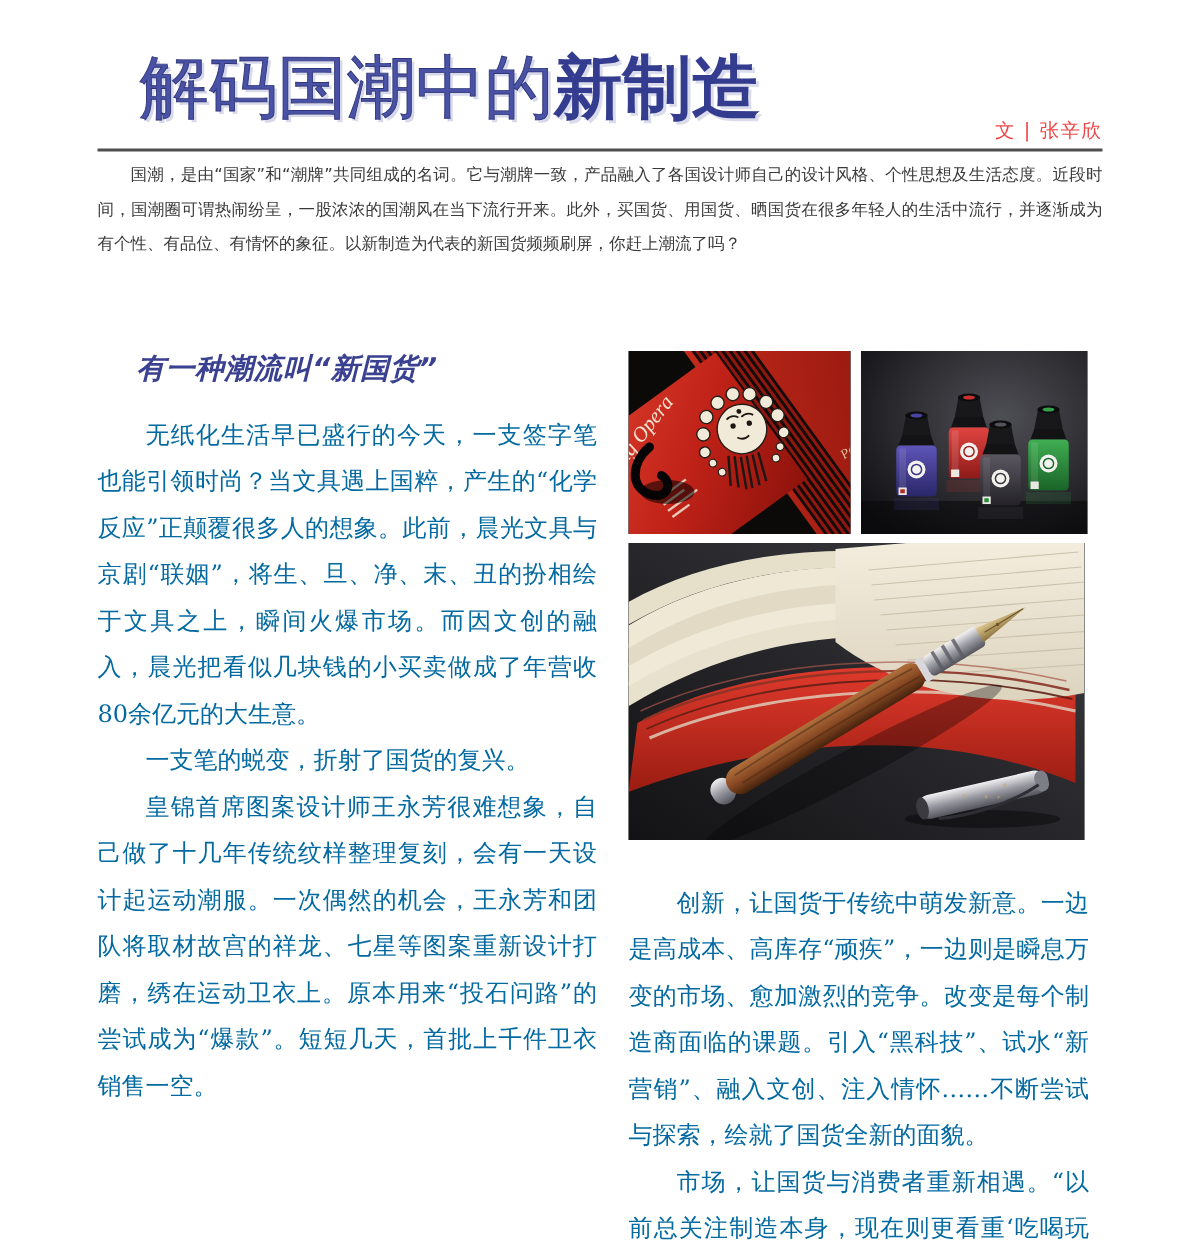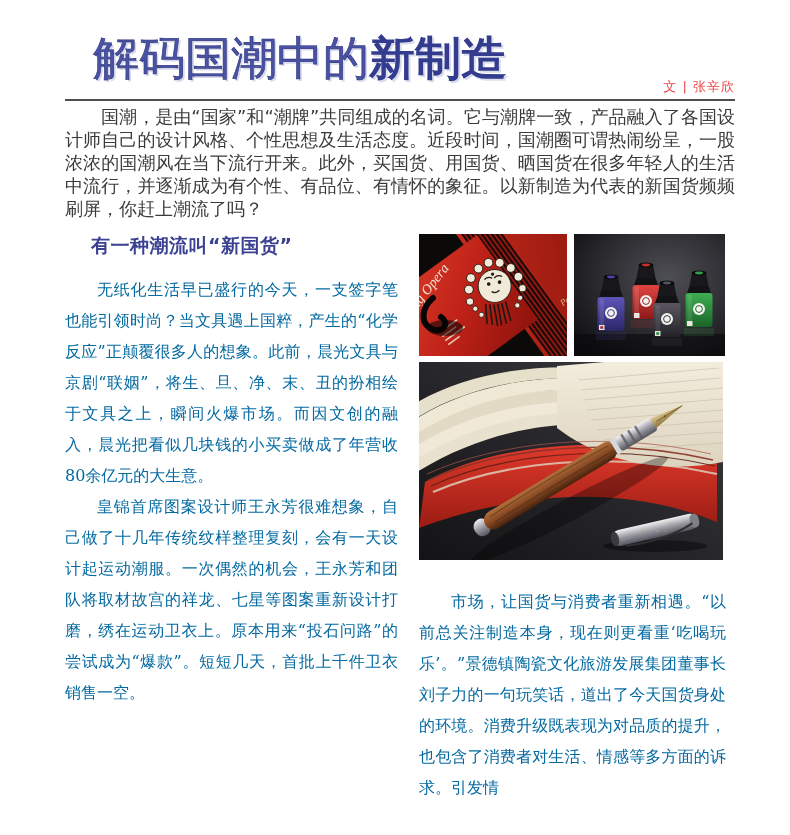--- a/index.html
+++ b/index.html
@@ -26,29 +26,29 @@
     position:absolute;left:65px;top:78px;width:670px;
     text-align:right;font-size:13px;color:#ef4444;letter-spacing:1px;
   }
   .rule{
     position:absolute;left:65px;top:99px;width:670px;height:2px;
     background:#4f4f4f;border:none;margin:0;
   }
   
   .intro{
     position:absolute;left:65px;top:105px;width:670px;margin:0;
-    font-size:18px;line-height:23px;color:#3a3a3a;
+    font-size:11px;line-height:23px;color:#3a3a3a;
     text-align:justify;text-indent:2em;
   }
   
   .col-left{position:absolute;left:65px;top:233px;width:333px;}
   .col-right{position:absolute;left:419px;top:234px;width:307px;}
   .section-heading{
     margin:0 0 15px 0;padding-left:26px;
-    font-size:19px;font-weight:bold;color:#3b4191;letter-spacing:0.5px;
+    font-size:19px;font-weight:bold;color:#3b4191;letter-spacing:0.5px;font-style:italic;
   }
   p.body{
     margin:0;font-size:16px;line-height:31px;color:#0369a1;
     text-align:justify;text-indent:2em;
     font-family:"DejaVu Serif","Liberation Serif",serif;
   }
   
   .photo-row{display:flex;gap:7px;margin:0 0 6px 0;}
   figure{margin:0;padding:0;}
   .photo{overflow:hidden;background:#111;}
@@ -64,20 +64,21 @@
 
   <h1 class="title"><span class="t-light">解码国潮中的</span><span class="t-bold">新制造</span></h1>
   <div class="byline">文 | 张辛欣</div>
   <div class="rule"></div>
 
   <p class="intro">国潮，是由“国家”和“潮牌”共同组成的名词。它与潮牌一致，产品融入了各国设计师自己的设计风格、个性思想及生活态度。近段时间，国潮圈可谓热闹纷呈，一股浓浓的国潮风在当下流行开来。此外，买国货、用国货、晒国货在很多年轻人的生活中流行，并逐渐成为有个性、有品位、有情怀的象征。以新制造为代表的新国货频频刷屏，你赶上潮流了吗？</p>
 
   <div class="col-left">
     <h2 class="section-heading">有一种潮流叫“新国货”</h2>
     <p class="body">无纸化生活早已盛行的今天，一支签字笔也能引领时尚？当文具遇上国粹，产生的“化学反应”正颠覆很多人的想象。此前，晨光文具与京剧“联姻”，将生、旦、净、末、丑的扮相绘于文具之上，瞬间火爆市场。而因文创的融入，晨光把看似几块钱的小买卖做成了年营收80余亿元的大生意。</p>
+    <p class="body">一支笔的蜕变，折射了国货的复兴。</p>
     <p class="body">皇锦首席图案设计师王永芳很难想象，自己做了十几年传统纹样整理复刻，会有一天设计起运动潮服。一次偶然的机会，王永芳和团队将取材故宫的祥龙、七星等图案重新设计打磨，绣在运动卫衣上。原本用来“投石问路”的尝试成为“爆款”。短短几天，首批上千件卫衣销售一空。</p>
 
   </div>
 
   <div class="col-right">
 
     <div class="photo-row">
 
       <figure class="photo photo-opera">
         <svg viewBox="0 0 148 122" xmlns="http://www.w3.org/2000/svg">
@@ -329,16 +330,17 @@
           <rect x="272" y="161" width="9" height="14" rx="5" fill="#7e7e86"></rect>
           <path d="M274,170 C254,178 226,180 204,177" fill="none" stroke="#2e2e34" stroke-width="2"></path>
           <circle cx="224" cy="166" r="1" fill="#c9ab6e" opacity="0.7"></circle>
           <circle cx="238" cy="170" r="1" fill="#c9ab6e" opacity="0.6"></circle>
           <circle cx="252" cy="165" r="1" fill="#c9ab6e" opacity="0.7"></circle>
           <circle cx="246" cy="172" r="0.9" fill="#c9ab6e" opacity="0.5"></circle>
         </g>
       </svg>
     </figure>
 
+    <p class="body">创新，让国货于传统中萌发新意。一边是高成本、高库存“顽疾”，一边则是瞬息万变的市场、愈加激烈的竞争。改变是每个制造商面临的课题。引入“黑科技”、试水“新营销”、融入文创、注入情怀……不断尝试与探索，绘就了国货全新的面貌。</p>
     <p class="body">市场，让国货与消费者重新相遇。“以前总关注制造本身，现在则更看重‘吃喝玩乐’。”景德镇陶瓷文化旅游发展集团董事长刘子力的一句玩笑话，道出了今天国货身处的环境。消费升级既表现为对品质的提升，也包含了消费者对生活、情感等多方面的诉求。引发情</p>
   </div>
 
 </div>
 
 </body></html>

